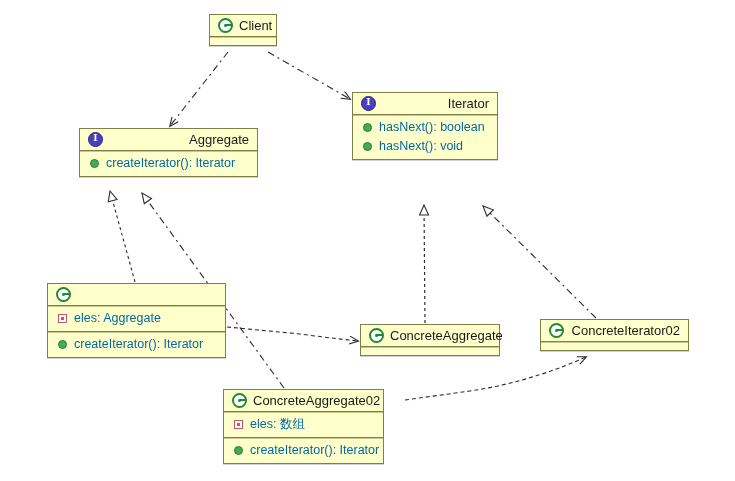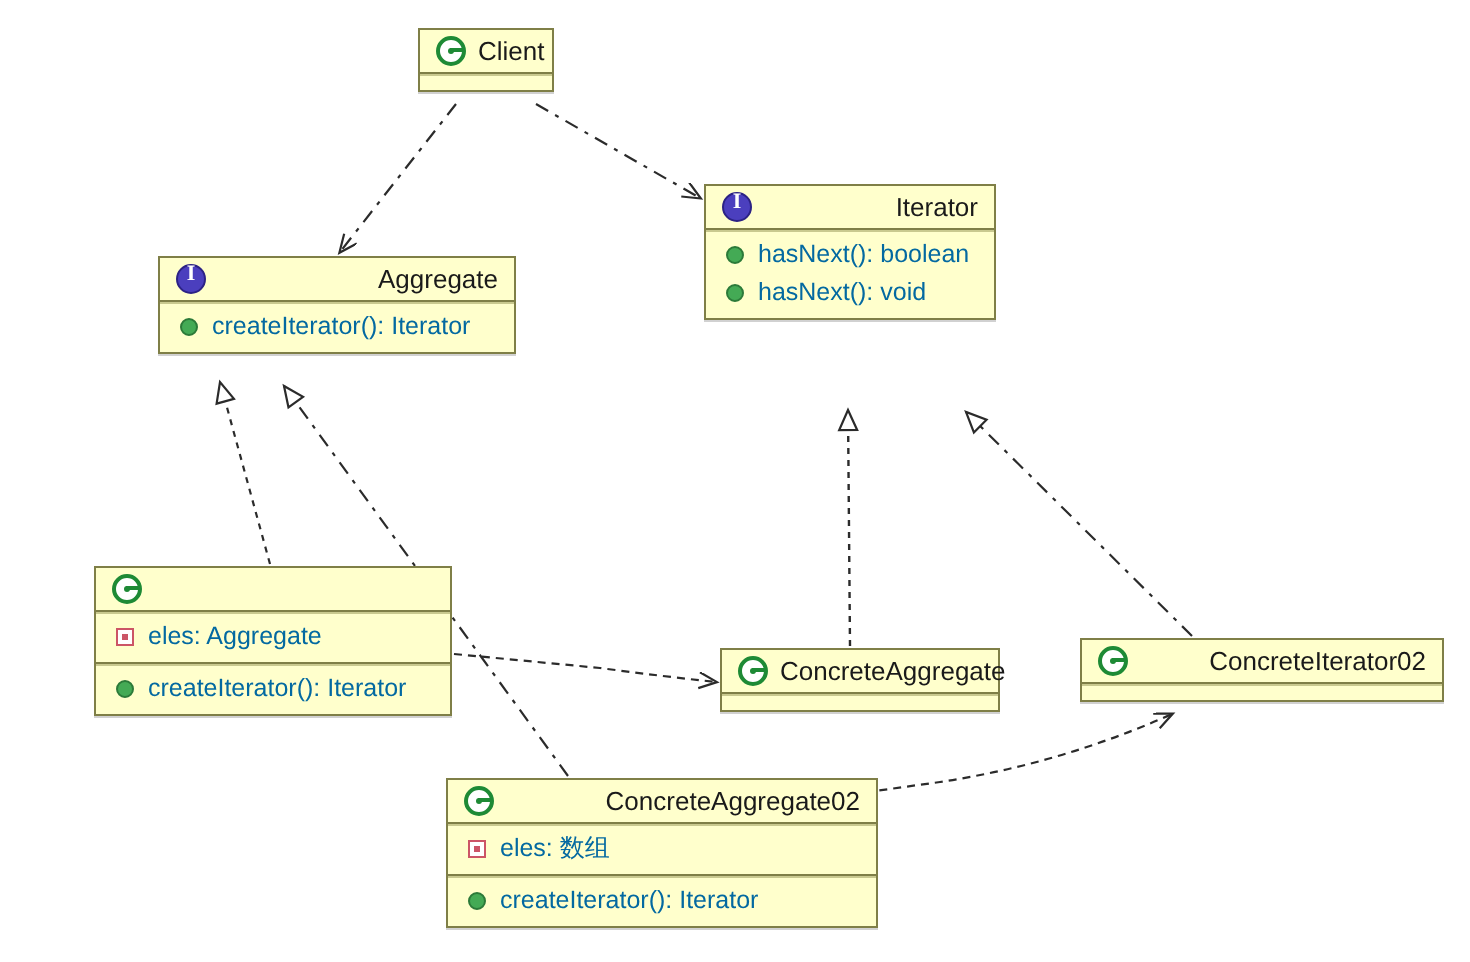--- a/index.html
+++ b/index.html
@@ -133,22 +133,22 @@
     left: 1.5px; top: 1.5px;
     width: 3px; height: 3px;
     background: #cc5566;
   }
   
   #n-client          { left: 209px; top: 14px;  width: 68px;  }
   #n-iterator        { left: 352px; top: 92px;  width: 146px; }
   #n-aggregate       { left: 79px;  top: 128px; width: 179px; }
   #n-concagg         { left: 47px;  top: 283px; width: 179px; }
   #n-conciter        { left: 360px; top: 324px; width: 140px; }
-  #n-conciter02      { left: 540px; top: 319px; width: 182px; }
-  #n-concagg02       { left: 223px; top: 389px; width: 216px; }
+  #n-conciter02      { left: 540px; top: 319px; width: 149px; }
+  #n-concagg02       { left: 223px; top: 389px; width: 161px; }
 </style>
 </head>
 <body>
 
 <div id="canvas">
 
   <svg class="edges" viewBox="0 0 735 481">
     <defs>
       <marker id="openArrow" markerWidth="12" markerHeight="12" refX="9.5" refY="4" orient="auto" markerUnits="userSpaceOnUse">
         <path d="M1,0 L10,4 L1,8" fill="none" stroke="#2b2b2b" stroke-width="1.1"></path>

